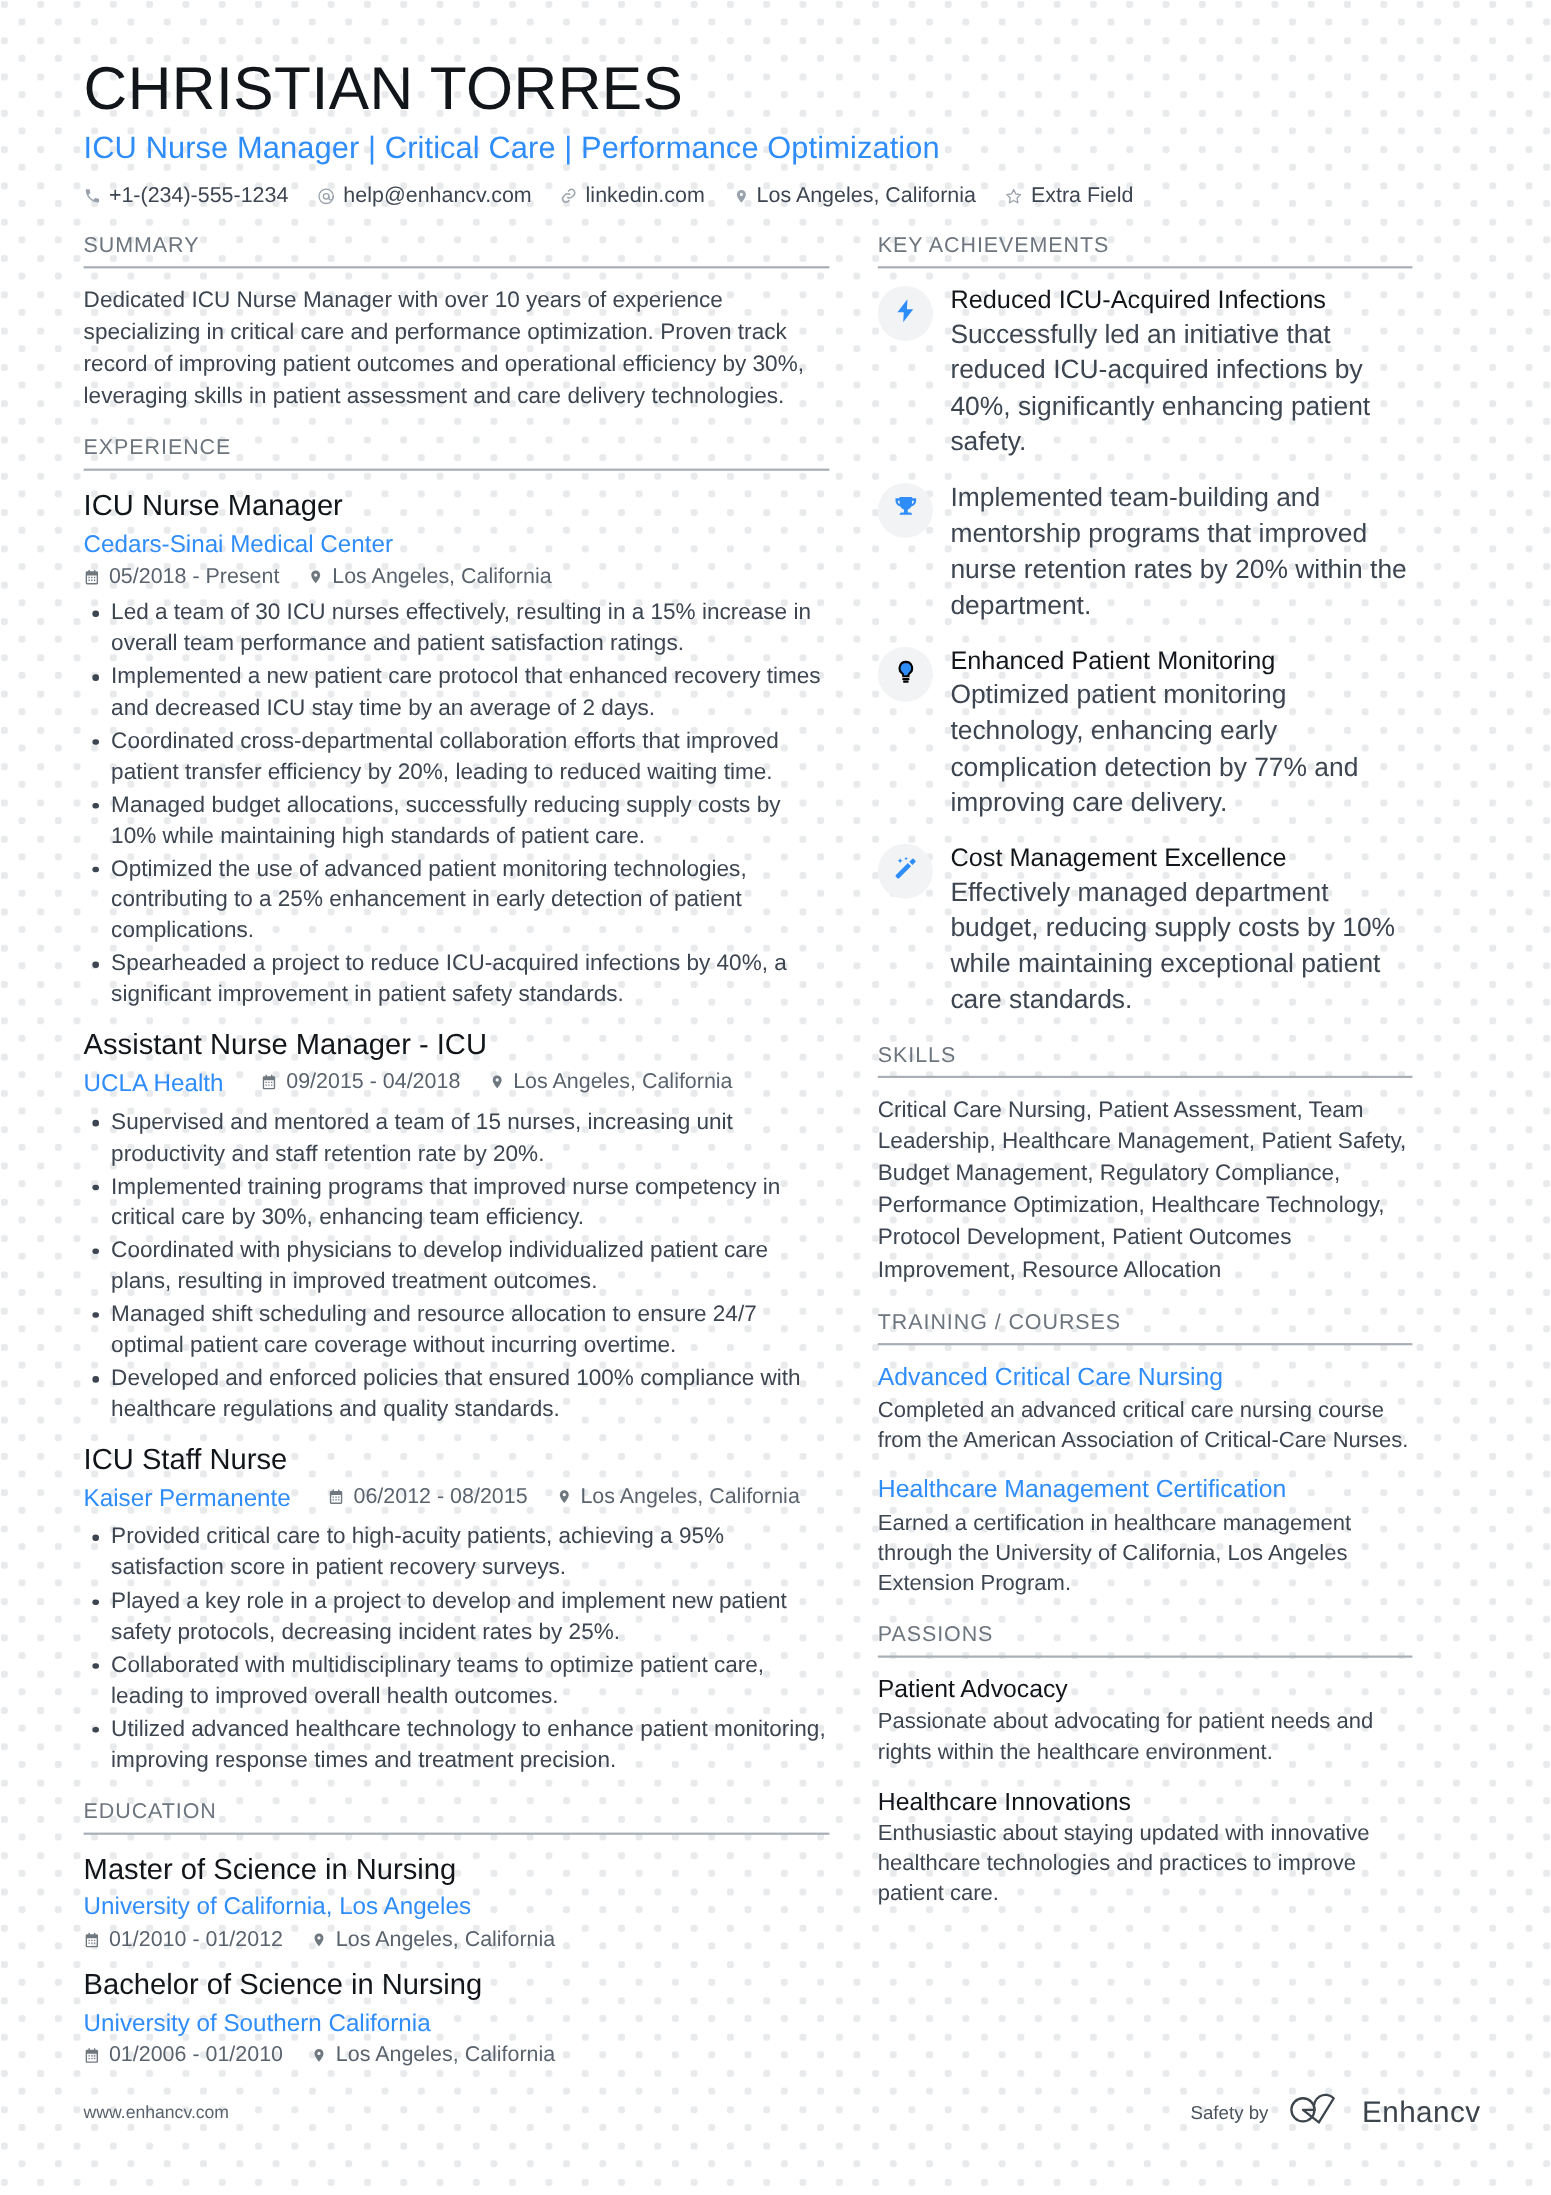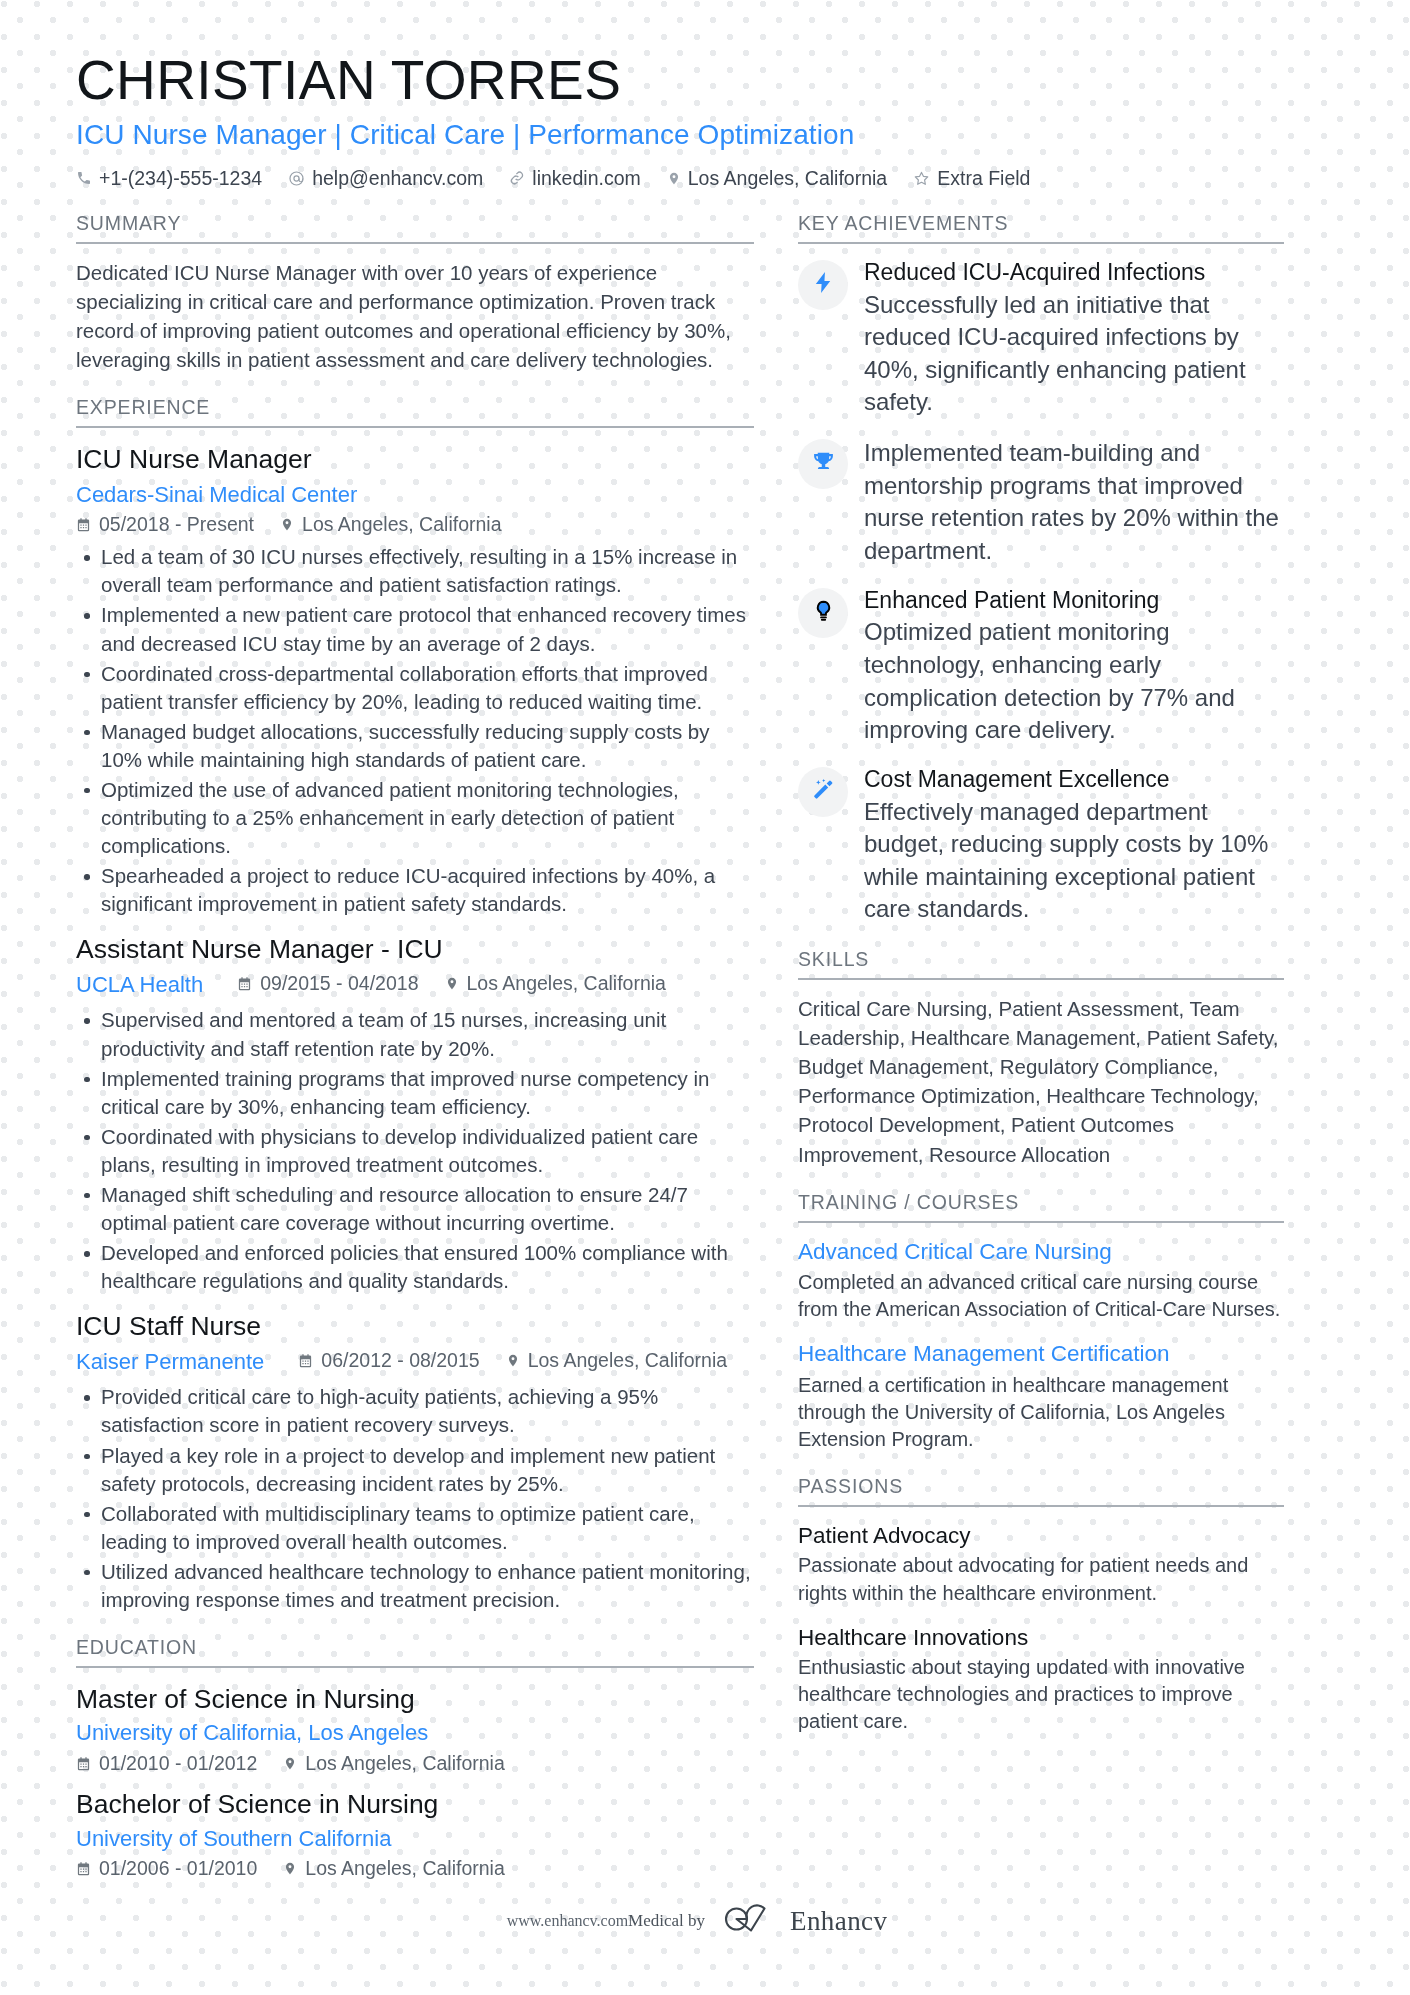--- a/index.html
+++ b/index.html
@@ -187,26 +187,25 @@
   .edu-school {
     font-size: 22px;
     color: #2f8dfa;
     line-height: 1.35;
   }
 
   
   .footer {
     position: absolute;
     left: 76px;
-    right: 92px;
+    right: 64px;
     bottom: 56px;
     display: flex;
     align-items: center;
-    justify-content: center;
-    font-family: Liberation Serif, serif;
+    justify-content: space-between;
   }
   .footer-url { font-size: 16px; color: #5a636d; }
   .footer-right { display: flex; align-items: center; gap: 18px; }
   .powered { font-size: 17px; color: #4b535c; }
   .brand { display: flex; align-items: center; gap: 11px; }
   .brand-name { font-size: 27px; color: #3c444c; letter-spacing: 0.4px; }
 </style>
 </head>
 <body>
 
@@ -510,21 +509,21 @@
               </div>
             </div>
         </div>
 
       </div>
     </div>
 
     <div class="footer">
       <div class="footer-url">www.enhancv.com</div>
       <div class="footer-right">
-        <div class="powered">Medical by</div>
+        <div class="powered">Safety by</div>
         <div class="brand">
           <span>
             <svg width="56" height="32" viewBox="0 0 56 32" fill="none" stroke="#3c444c" stroke-width="2.1">
               <circle cx="13.5" cy="16" r="10.5"></circle>
               <path d="M13.5 16 L28 27.5 L41.5 5.5 A10.5 10.5 0 0 0 24 16 Z" fill="none" stroke-linejoin="round"></path>
             </svg>
           </span>
           <span class="brand-name">Enhancv</span>
         </div>
       </div>

